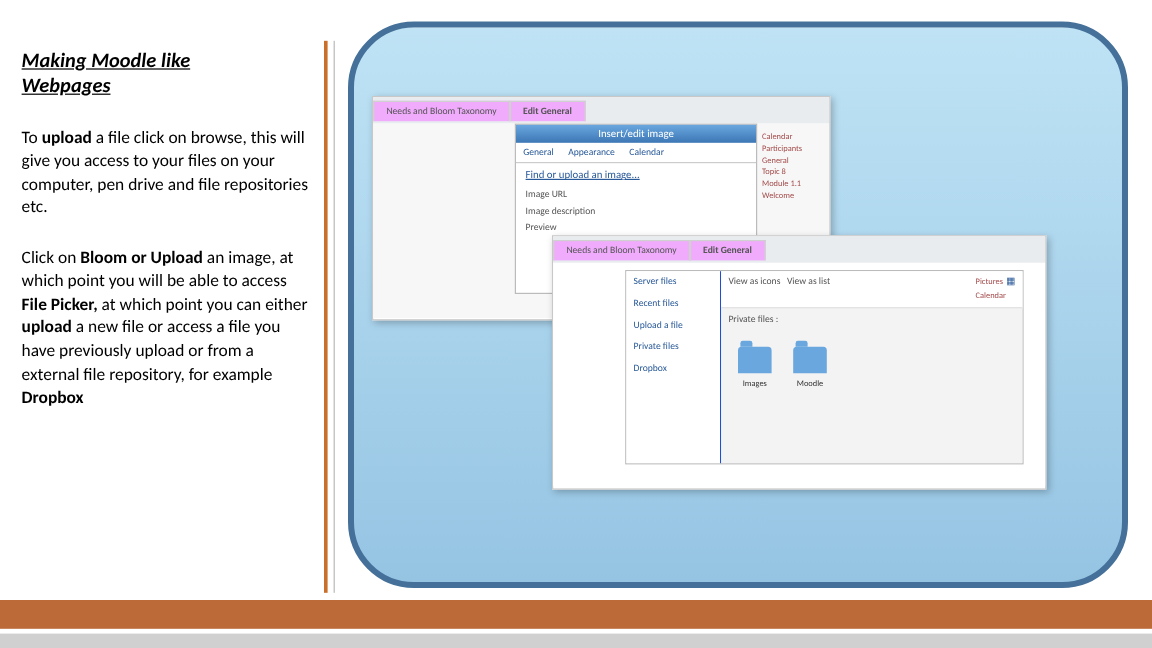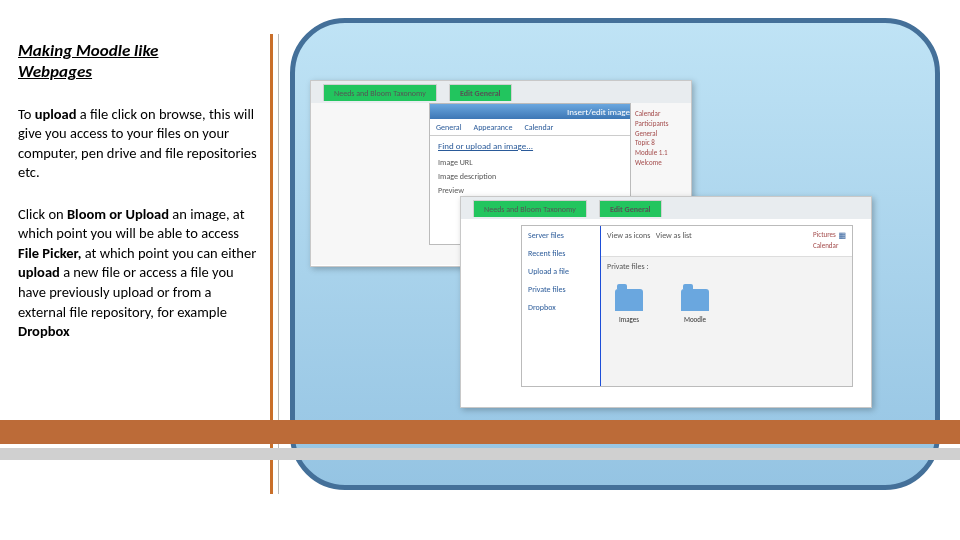--- a/index.html
+++ b/index.html
@@ -1,47 +1,47 @@
 <!DOCTYPE html>
 <html><head>
 <meta charset="utf-8">
 <style>
 html,body{margin:0;padding:0;width:960px;height:540px;font-family:Calibri,Arial,sans-serif;background:#fff;color:#000;overflow:hidden}
-.slide{position:relative;width:960px;height:460px}
+.slide{position:relative;width:960px;height:540px}
 .left-col{position:absolute;left:18px;top:40px;width:240px}
 .title{font-size:17px;font-weight:700;font-style:italic;text-decoration:underline;line-height:1.25;margin-bottom:22px}
 .para{font-size:14.5px;line-height:1.35;margin-bottom:22px}
 .b{font-weight:700}
 .vline-orange{position:absolute;left:270px;top:34px;width:3px;height:460px;background:#c96f2a}
 .vline-gray{position:absolute;left:278px;top:34px;width:1px;height:460px;background:#b9b9b9}
 .panel{position:absolute;left:290px;top:18px;width:650px;height:472px;border:5px solid #447099;border-radius:55px;box-sizing:border-box;background:linear-gradient(180deg,#bfe3f5 0%,#95c4e3 100%)}
 .shot{position:absolute;background:#fff;border:1px solid #c8c8c8;box-shadow:2px 2px 6px rgba(0,0,0,.25)}
 .shot1{left:310px;top:80px;width:380px;height:185px}
 .shot2{left:460px;top:196px;width:410px;height:210px}
 
 
 .sh-tabs{height:22px;background:#e8ecef;display:flex;align-items:center;font-size:8px;color:#555}
-.sh-tab{padding:3px 10px;background:#22c55e;margin-left:12px;border:1px solid #d0d0d0;border-bottom:none}
+.sh-tab{padding:3px 10px;background:#f0abfc;margin-left:0;border:1px solid #d0d0d0;border-bottom:none}
 .sh-body1{position:relative;height:162px;background:#f7f7f7}
 .dlg1{position:absolute;left:118px;top:0;width:200px;height:140px;background:#fff;border:1px solid #bbb}
-.dlg1-title{background:linear-gradient(#6aa7df,#3d77b5);color:#fff;font-size:9px;text-align:right;padding:2px 0}
+.dlg1-title{background:linear-gradient(#6aa7df,#3d77b5);color:#fff;font-size:9px;text-align:center;padding:2px 0}
 .dlg1-tabs{display:flex;font-size:8px;border-bottom:1px solid #ccc}
 .dlg1-tabs span{padding:3px 6px;color:#2a5a99}
 .dlg1-link{font-size:9px;color:#2a5a99;padding:4px 8px;text-decoration:underline}
 .dlg1-lbl{font-size:8px;color:#555;padding:2px 8px}
 .sh-side1{position:absolute;right:6px;top:6px;width:50px;font-size:7px;color:#a34a4a;line-height:1.4}
 
 
 .shot2 .sh-body2{position:relative;height:186px;background:#fff}
 .fp{position:absolute;left:60px;top:6px;width:330px;height:160px;border:1px solid #bbb;display:flex}
 .fp-left{width:78px;background:#fff;border-right:1px solid #1d4ed8;font-size:8px}
 .fp-left div{padding:4px 6px;color:#2a5a99}
 .fp-right{flex:1;background:#f3f3f3}
 .fp-top{height:22px;background:#fff;border-bottom:1px solid #ddd;font-size:8px;padding:4px 6px;color:#555}
-.fp-icons{display:flex;gap:38px;padding:14px}
+.fp-icons{display:flex;gap:18px;padding:14px}
 .fp-folder{width:28px;height:22px;background:#6aa7df;border-radius:3px 3px 0 0;position:relative}
 .fp-folder::before{content:"";position:absolute;top:-5px;left:2px;width:10px;height:5px;background:#6aa7df;border-radius:2px 2px 0 0}
 .fp-ftxt{font-size:7px;color:#333;text-align:center;margin-top:4px}
 .sh-side2{position:absolute;right:4px;top:10px;width:54px;font-size:7px;color:#a34a4a;line-height:1.6}
 
 .footer-orange{position:absolute;left:0;bottom:16px;width:960px;height:24px;background:#bc6b38}
 .footer-gray{position:absolute;left:0;bottom:0;width:960px;height:12px;background:#d0d0d0}
 </style>
 </head>
 <body>

